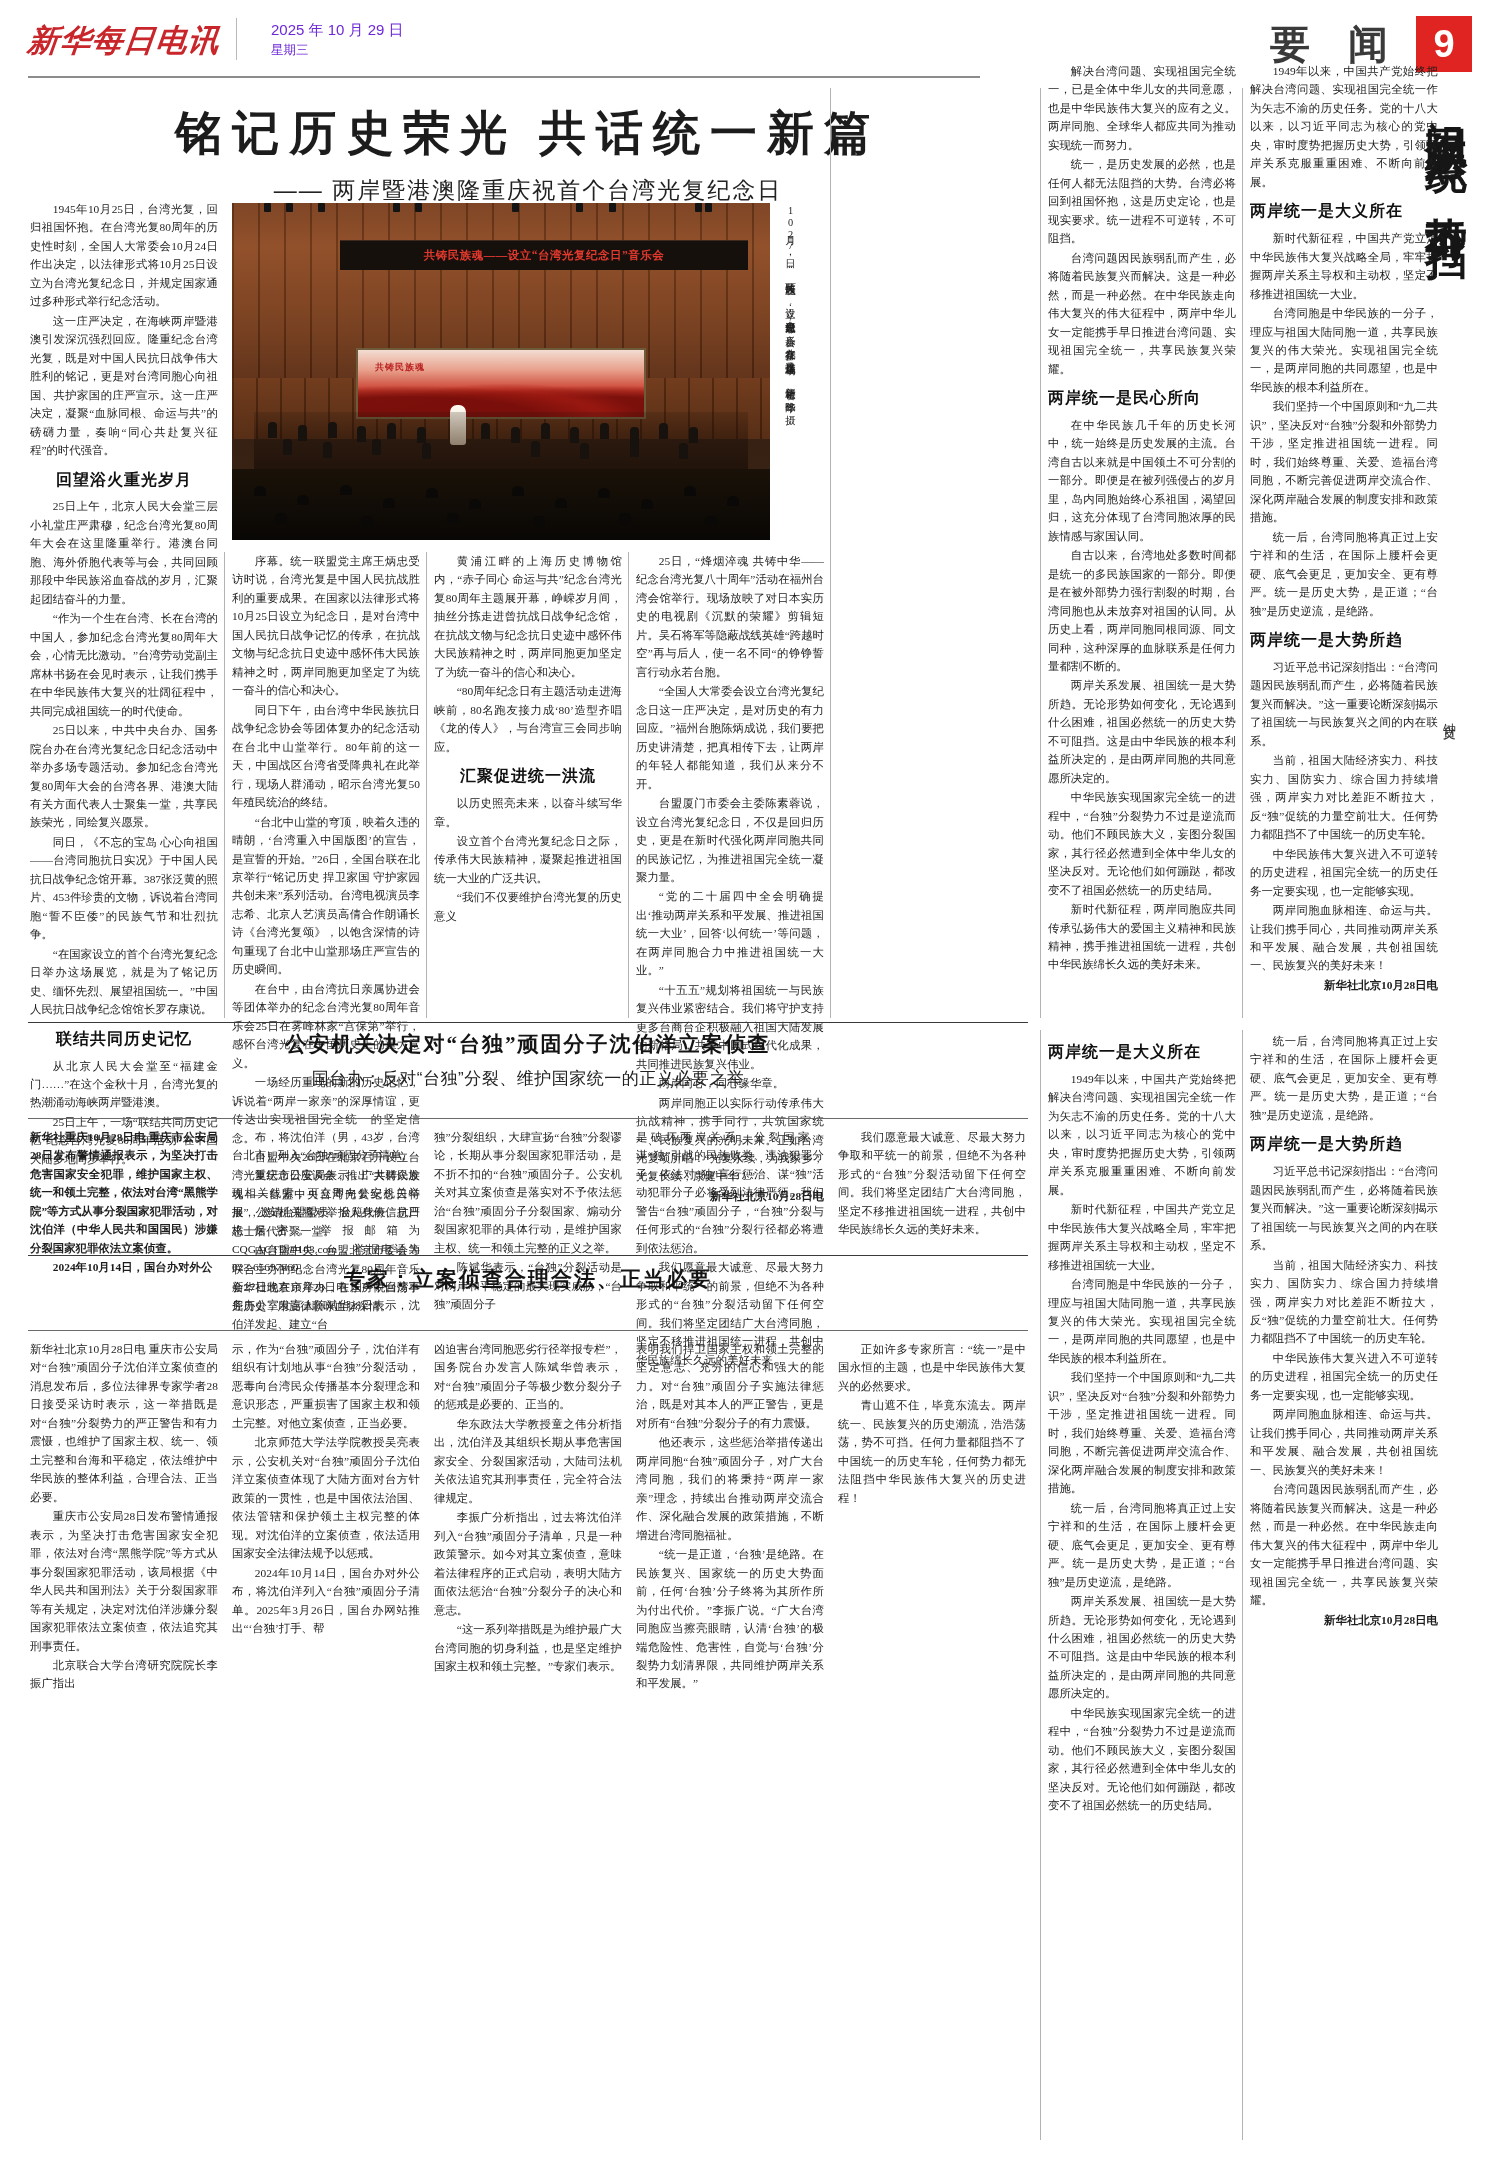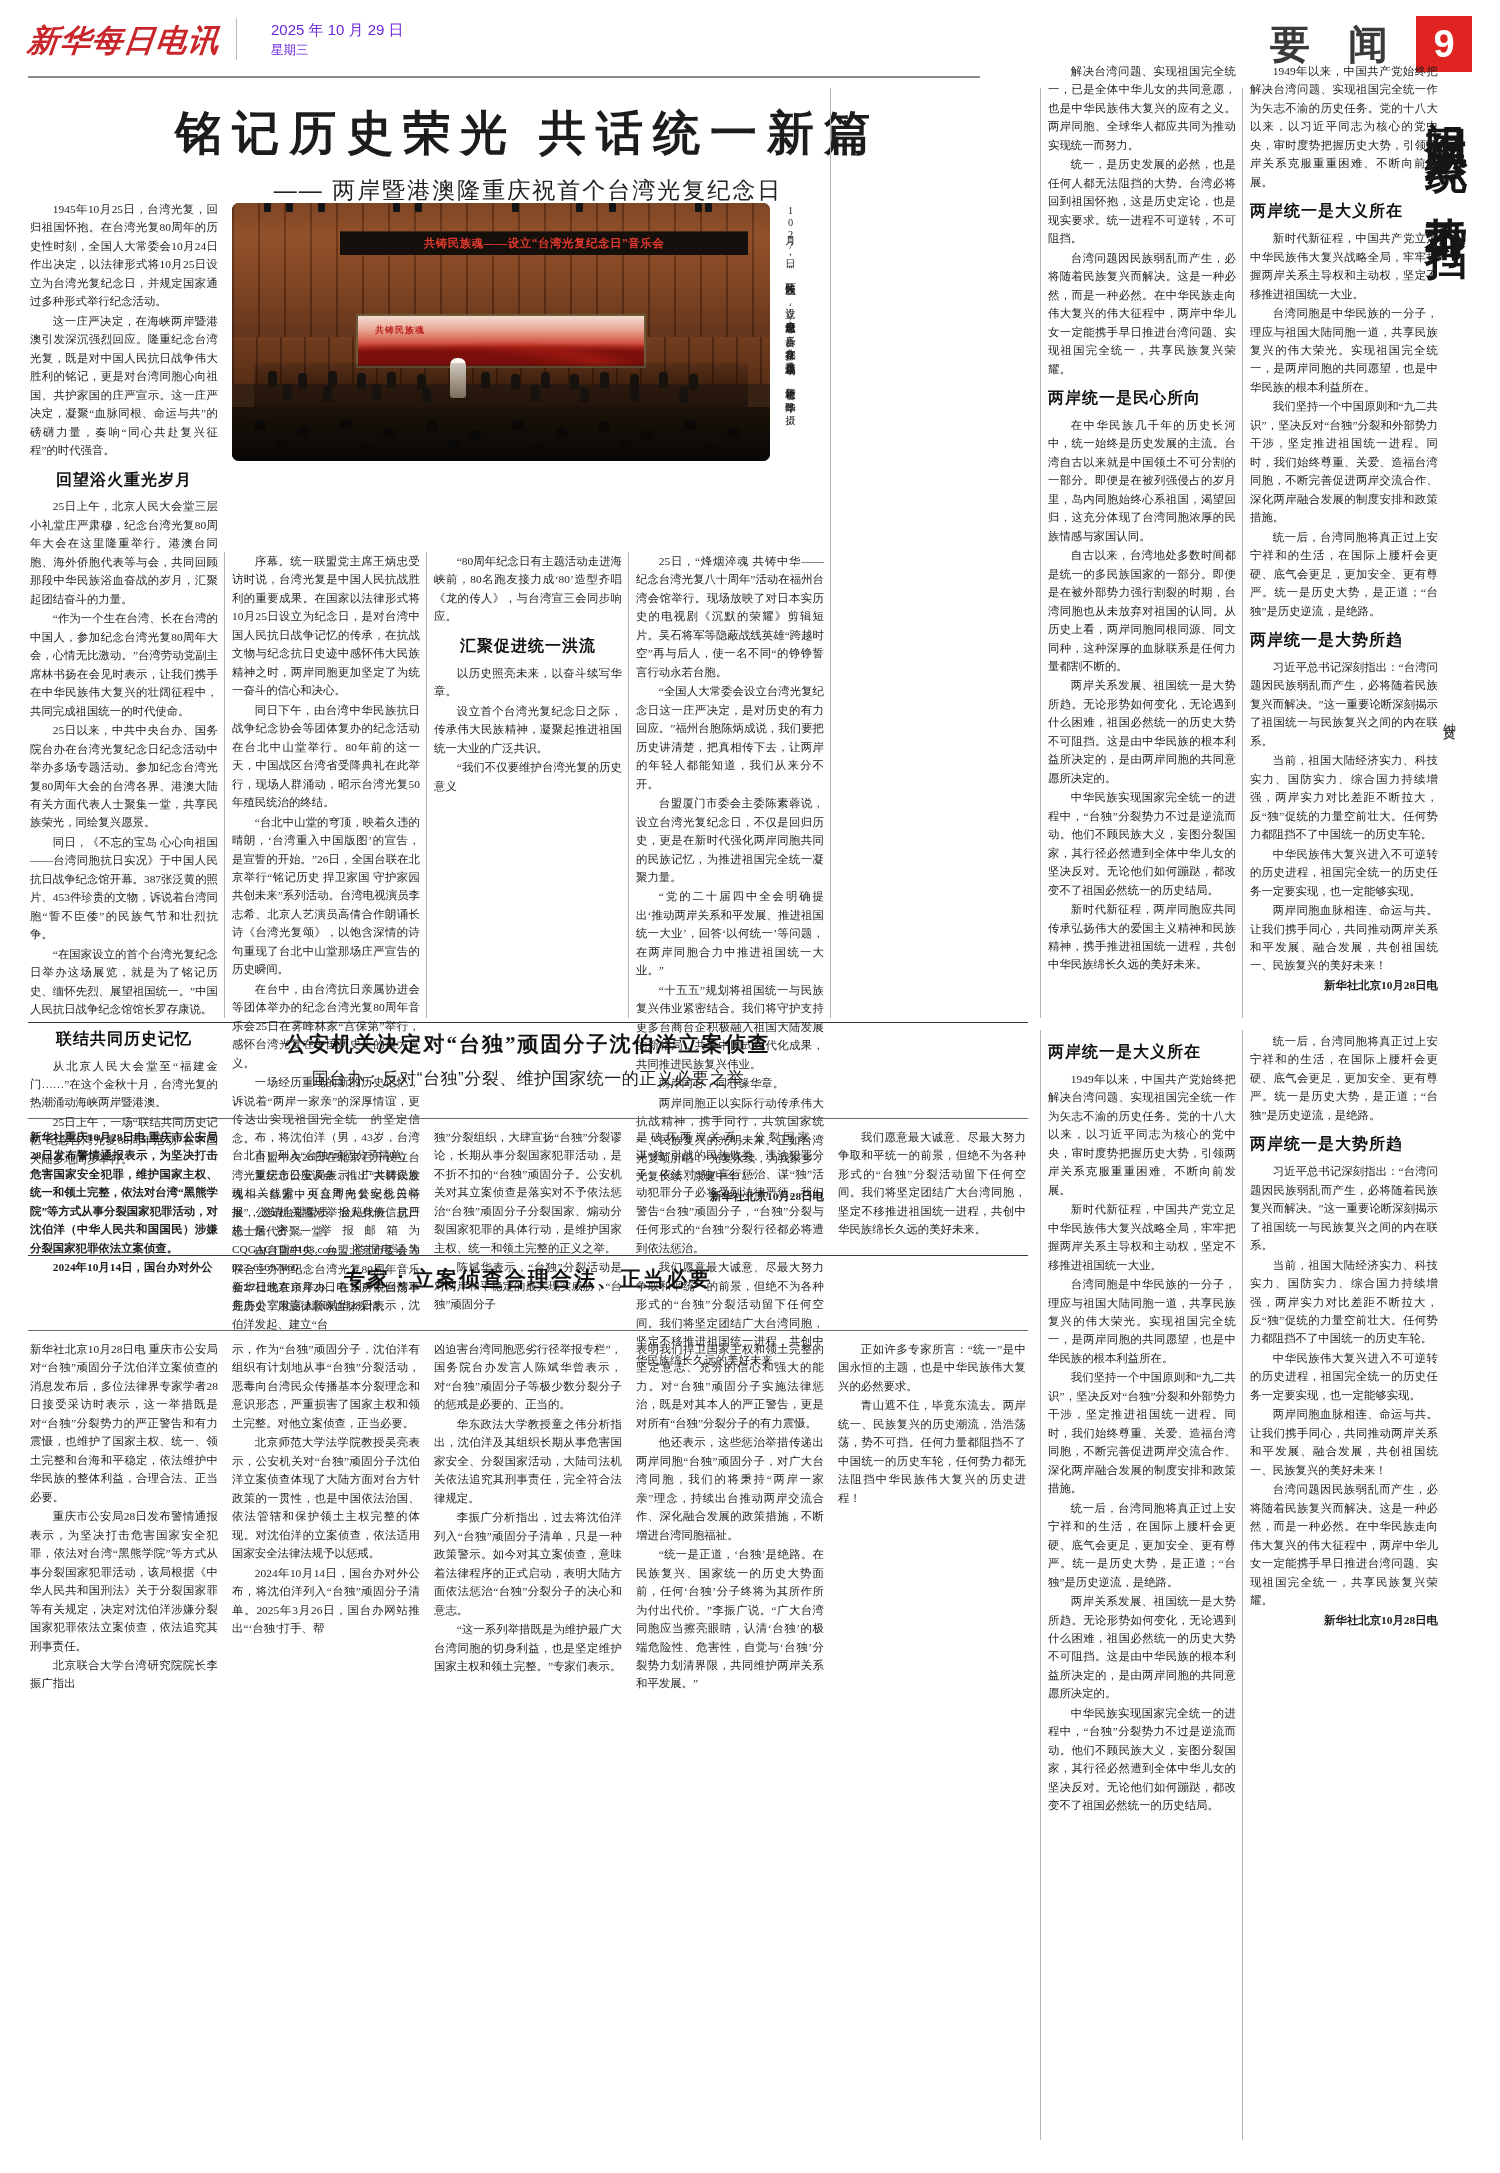--- a/index.html
+++ b/index.html
@@ -196,21 +196,21 @@
   <div class="masthead-rule short"></div>
 
   <div style="position:absolute; left:28px; width:1000px; top:88px;">
     <div class="lead-head-wrap">
       <div class="lead-title">铭记历史荣光  共话统一新篇</div>
       <div class="lead-sub">—— 两岸暨港澳隆重庆祝首个台湾光复纪念日</div>
       <div class="lead-byline">新华社记者</div>
     </div>
   </div>
 
-  <div class="photo" style="left:232px; top:203px; width:538px; height:258px;border-radius:7px;">
+  <div class="photo" style="left:232px; top:203px; width:538px; height:337px;">
     <div class="stage-wall"></div>
     <div class="stage-wall2"></div>
     <div class="banner">
       <span class="banner-text">共铸民族魂——设立“台湾光复纪念日”音乐会</span>
     </div>
 
     <div class="lights">
       <div class="light" style="left:6%;  top:34%;"></div>
       <div class="light" style="left:16%; top:34%;"></div>
       <div class="light" style="left:34%; top:34%;"></div>
@@ -293,20 +293,21 @@
     <p>序幕。统一联盟党主席王炳忠受访时说，台湾光复是中国人民抗战胜利的重要成果。在国家以法律形式将10月25日设立为纪念日，是对台湾中国人民抗日战争记忆的传承，在抗战文物与纪念抗日史迹中感怀伟大民族精神之时，两岸同胞更加坚定了为统一奋斗的信心和决心。</p>
     <p>同日下午，由台湾中华民族抗日战争纪念协会等团体复办的纪念活动在台北中山堂举行。80年前的这一天，中国战区台湾省受降典礼在此举行，现场人群涌动，昭示台湾光复50年殖民统治的终结。</p>
     <p>“台北中山堂的穹顶，映着久违的晴朗，‘台湾重入中国版图’的宣告，是宣誓的开始。”26日，全国台联在北京举行“铭记历史 捍卫家国 守护家园 共创未来”系列活动。台湾电视演员李志希、北京人艺演员高倩合作朗诵长诗《台湾光复颂》，以饱含深情的诗句重现了台北中山堂那场庄严宣告的历史瞬间。</p>
     <p>在台中，由台湾抗日亲属协进会等团体举办的纪念台湾光复80周年音乐会25日在雾峰林家“宫保第”举行，感怀台湾光复在中国历史上的重大意义。</p>
     <p>一场经历重现的新的历史记忆，诉说着“两岸一家亲”的深厚情谊，更传达出实现祖国完全统一的坚定信念。</p>
     <p>台盟中央26日在北京召开设立台湾光复纪念日座谈会，推出“共铸民族魂——台盟中央台湾光复纪念日特展”，邀请台盟盟员、台籍代表、抗日志士后代齐聚一堂。</p>
     <p>由台盟中央、台盟北京市委会等联合主办的纪念台湾光复80周年音乐会27日晚在京举办，在乐声中回荡不屈历史，用旋律歌咏血脉深情。</p>
   </div>
 
   <div class="col-text" style="position:absolute; left:434px; top:552px; width:188px;">
+    <p>黄浦江畔的上海历史博物馆内，“赤子同心 命运与共”纪念台湾光复80周年主题展开幕，峥嵘岁月间，抽丝分拣走进曾抗战日战争纪念馆，在抗战文物与纪念抗日史迹中感怀伟大民族精神之时，两岸同胞更加坚定了为统一奋斗的信心和决心。</p>
     <p>“80周年纪念日有主题活动走进海峡前，80名跑友接力成‘80’造型齐唱《龙的传人》，与台湾宣三会同步响应。</p>
     <div class="subhead">汇聚促进统一洪流</div>
     <p>以历史照亮未来，以奋斗续写华章。</p>
     <p>设立首个台湾光复纪念日之际，传承伟大民族精神，凝聚起推进祖国统一大业的广泛共识。</p>
     <p>“我们不仅要维护台湾光复的历史意义</p>
   </div>
 
   <div class="col-text" style="position:absolute; left:636px; top:552px; width:188px;">
     <p>25日，“烽烟淬魂 共铸中华——纪念台湾光复八十周年”活动在福州台湾会馆举行。现场放映了对日本实历史的电视剧《沉默的荣耀》剪辑短片。吴石将军等隐蔽战线英雄“跨越时空”再与后人，使一名不同“的铮铮誓言行动永若台胞。</p>
     <p>“全国人大常委会设立台湾光复纪念日这一庄严决定，是对历史的有力回应。”福州台胞陈炳成说，我们要把历史讲清楚，把真相传下去，让两岸的年轻人都能知道，我们从来分不开。</p>

